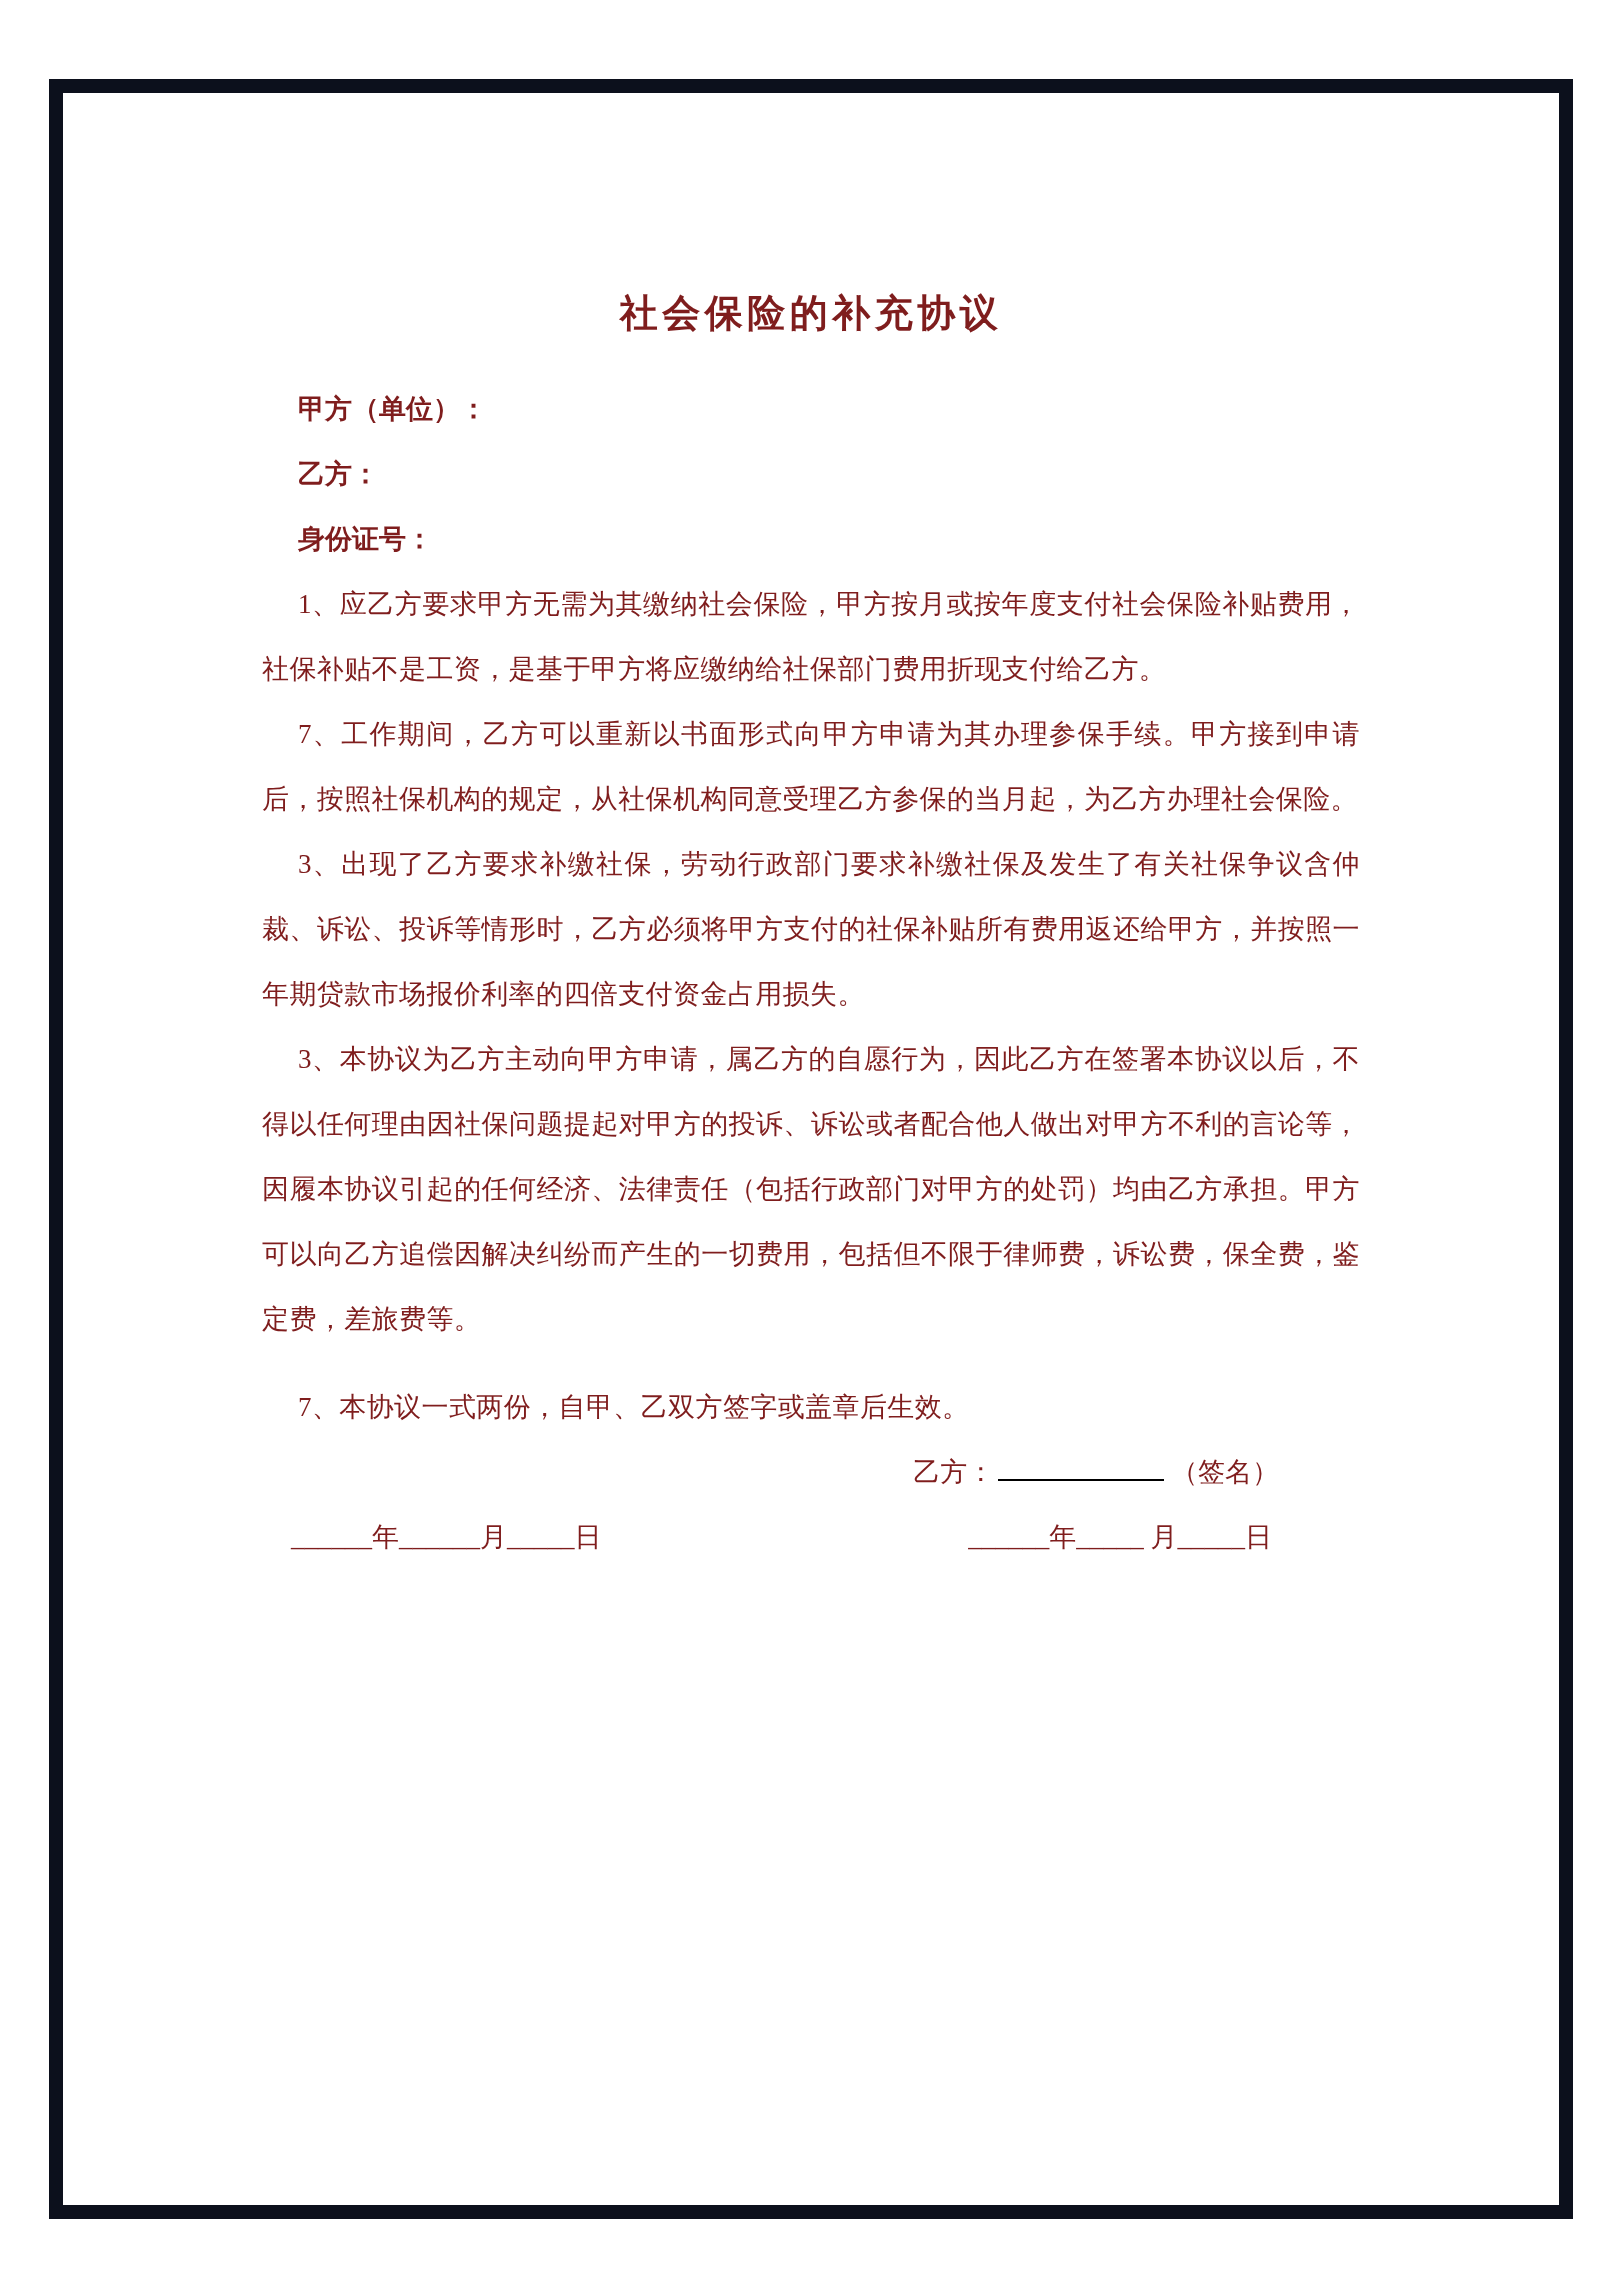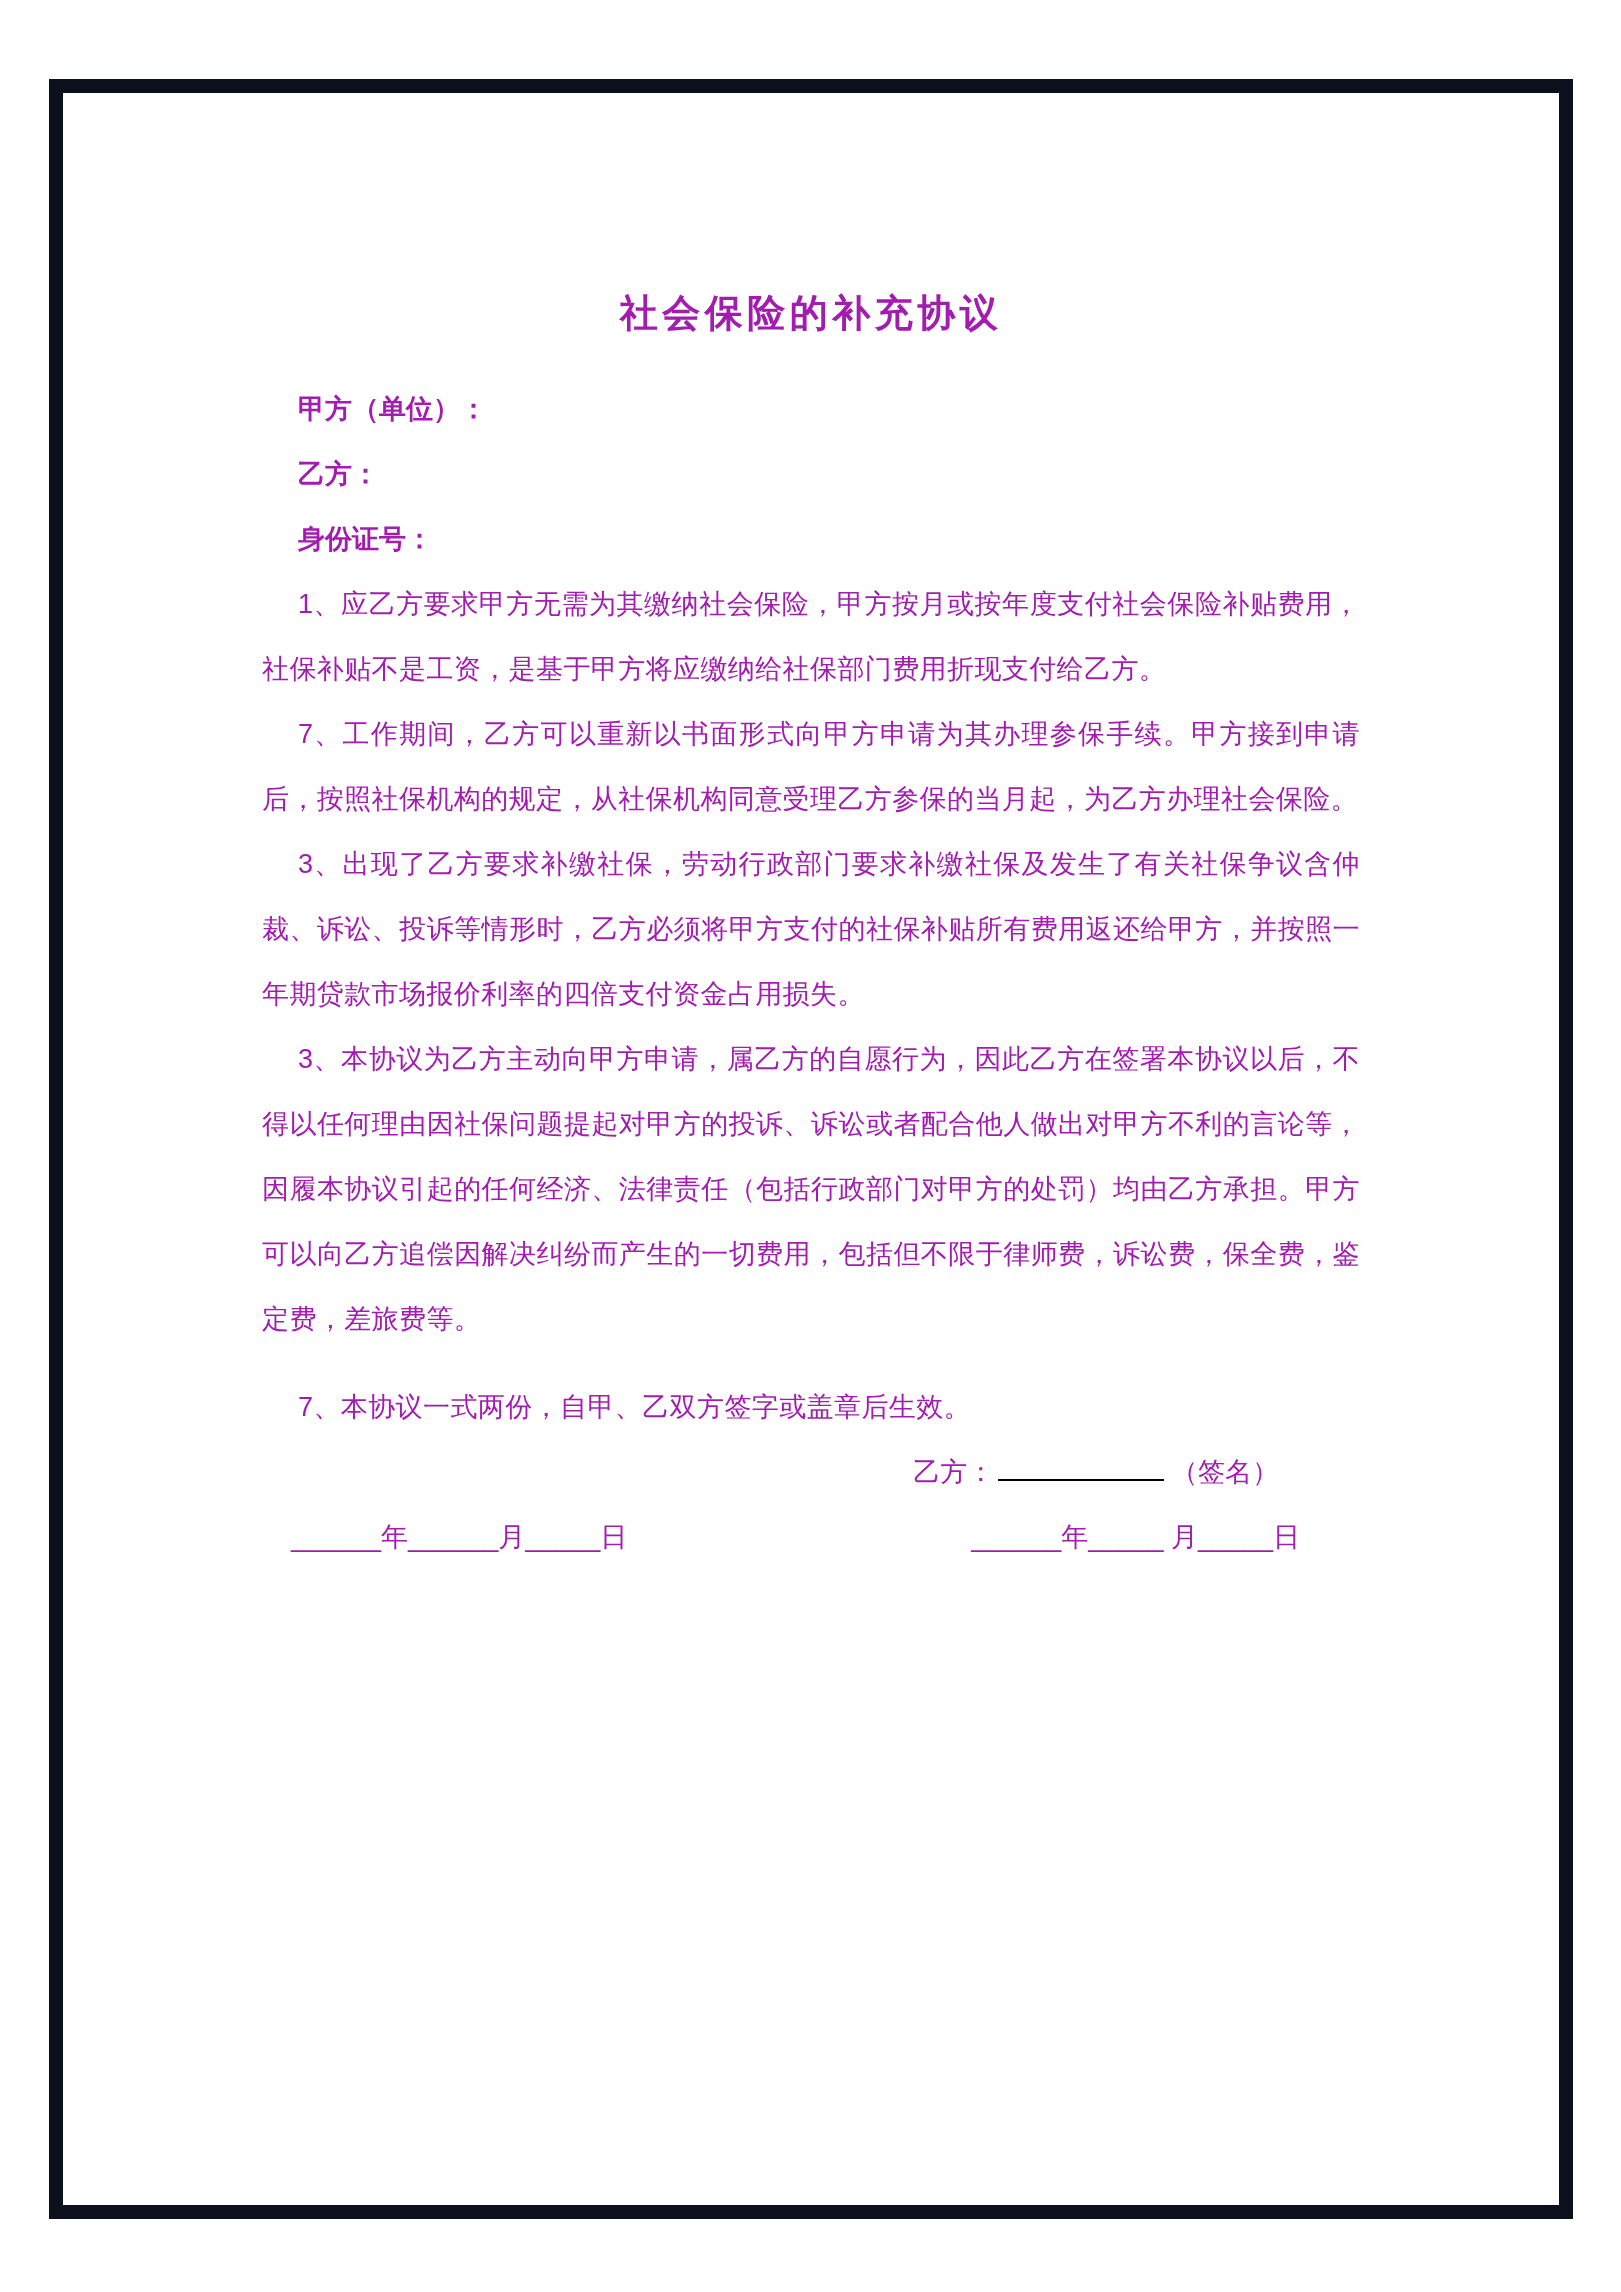--- a/index.html
+++ b/index.html
@@ -3,22 +3,22 @@
 <meta charset="utf-8">
 <style>
   html, body { margin: 0; padding: 0; }
   body { background: #ffffff; }
   .canvas {
     position: relative;
     width: 1621px;
     height: 2293px;
     background: #ffffff;
     overflow: hidden;
-    font-family: Liberation Sans, sans-serif;
-    color: #a21caf;
+    font-family: Liberation Serif, serif;
+    color: #7f1d1d;
   }
   .frame {
     position: absolute;
     left: 49px;
     top: 79px;
     width: 1524px;
     height: 2140px;
     box-sizing: border-box;
     border: 14.3px solid var(--frame-color, #0c101c);
     background: #ffffff;
@@ -75,21 +75,21 @@
   .sig-line-b { width: 166px; }
   .date-row {
     display: flex;
     align-items: center;
     margin: 0;
     font-size: 27px;
     line-height: 65px;
     white-space: nowrap;
   }
   .date-left { margin-left: 29px; }
-  .date-right { margin-left: auto; margin-right: 60px; }
+  .date-right { margin-left: auto; margin-right: 88px; }
 </style>
 </head>
 <body>
 
 <div class="canvas">
   <div class="frame">
     <div class="inner">
 
       <h1 class="title">社会保险的补充协议</h1>
 

